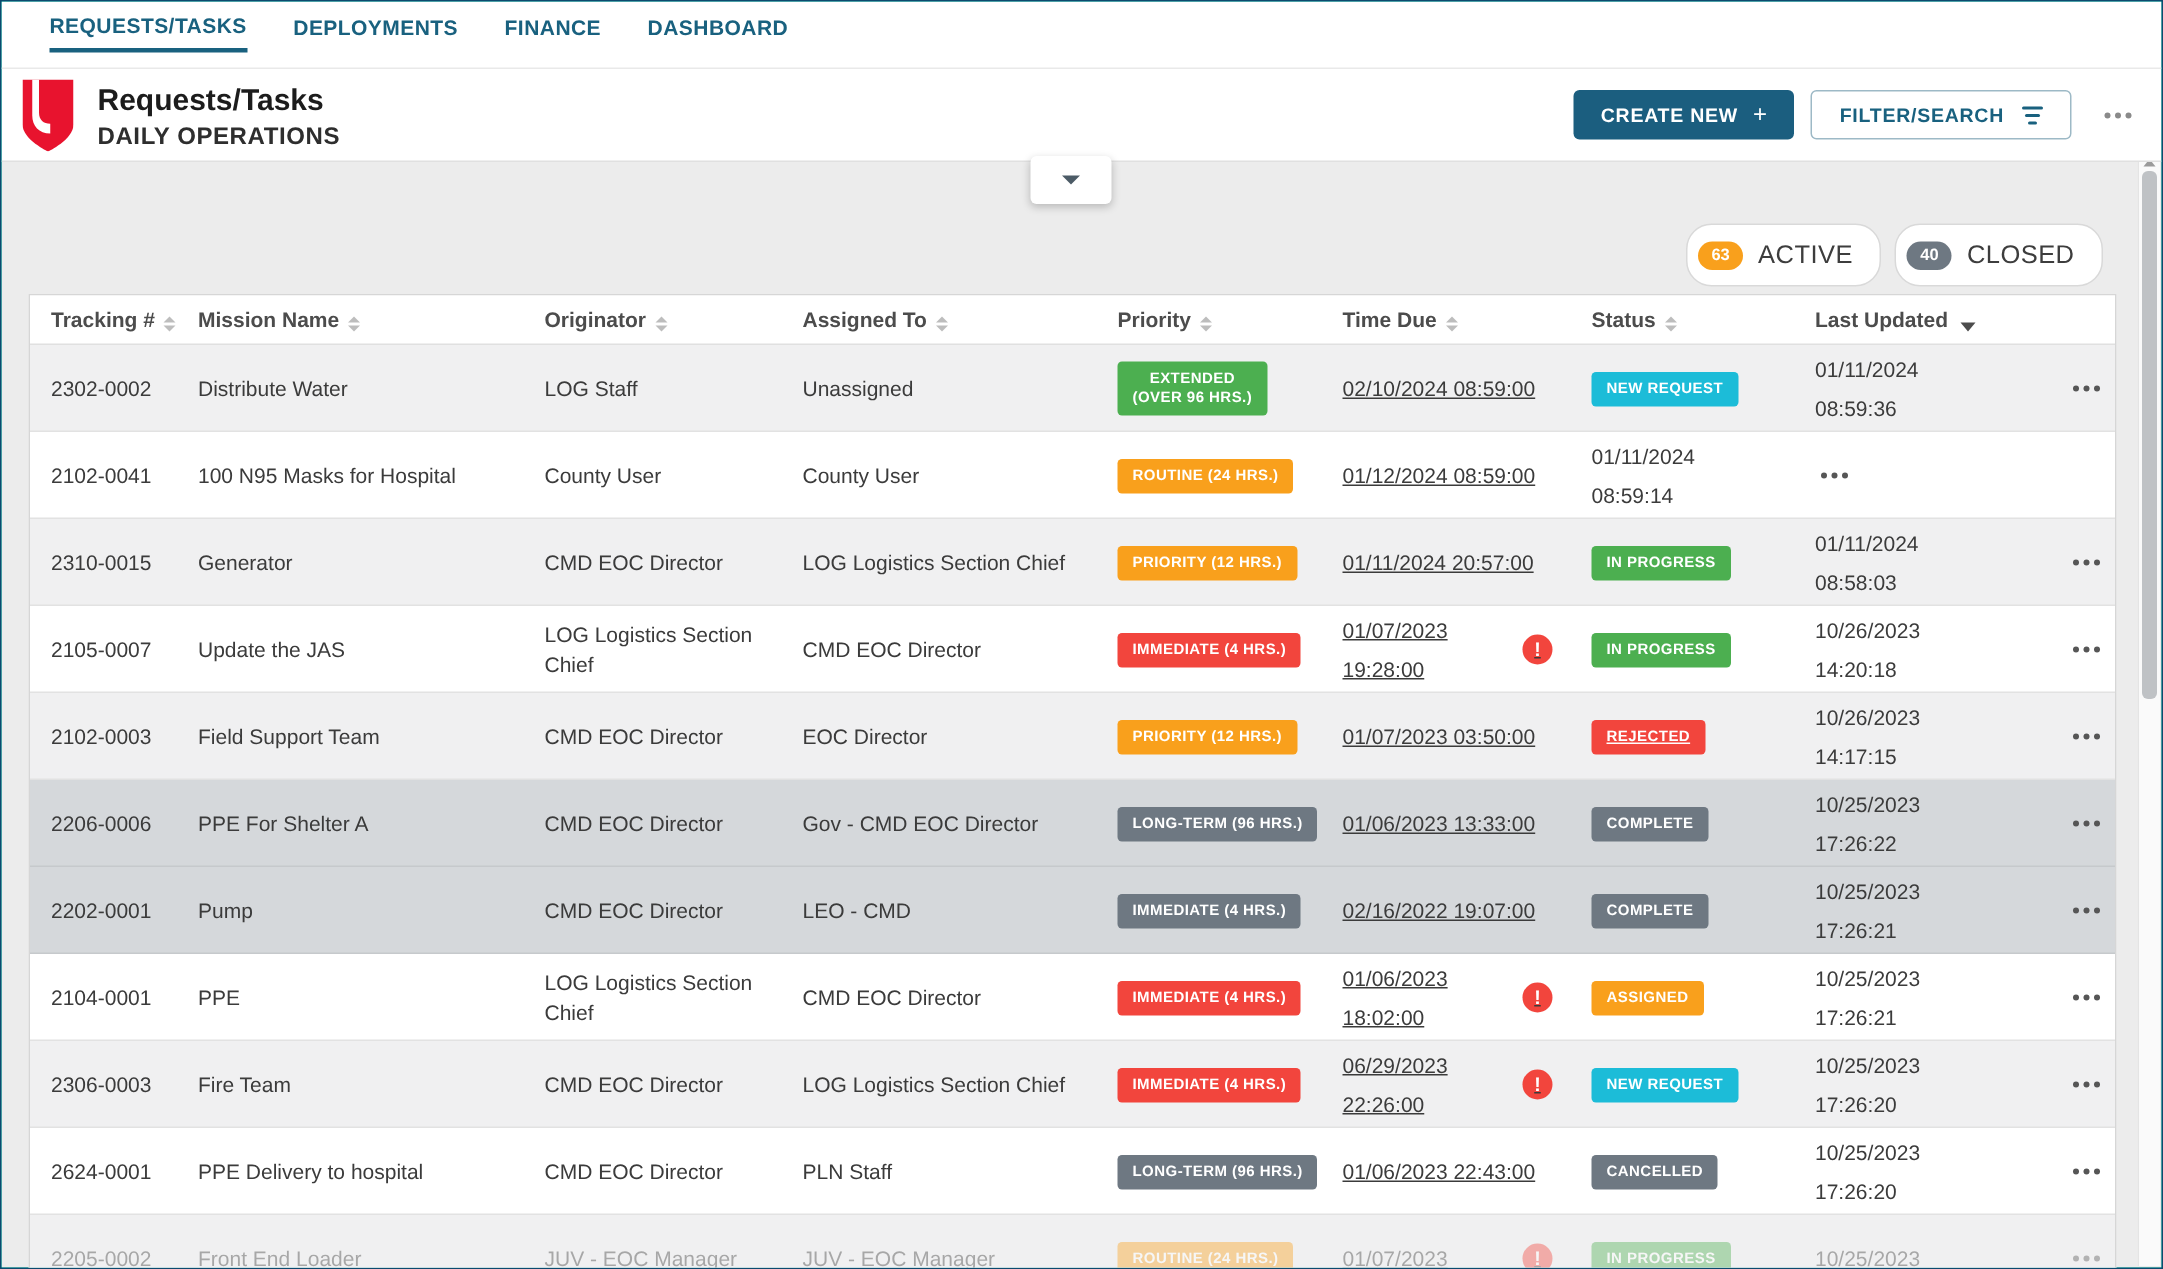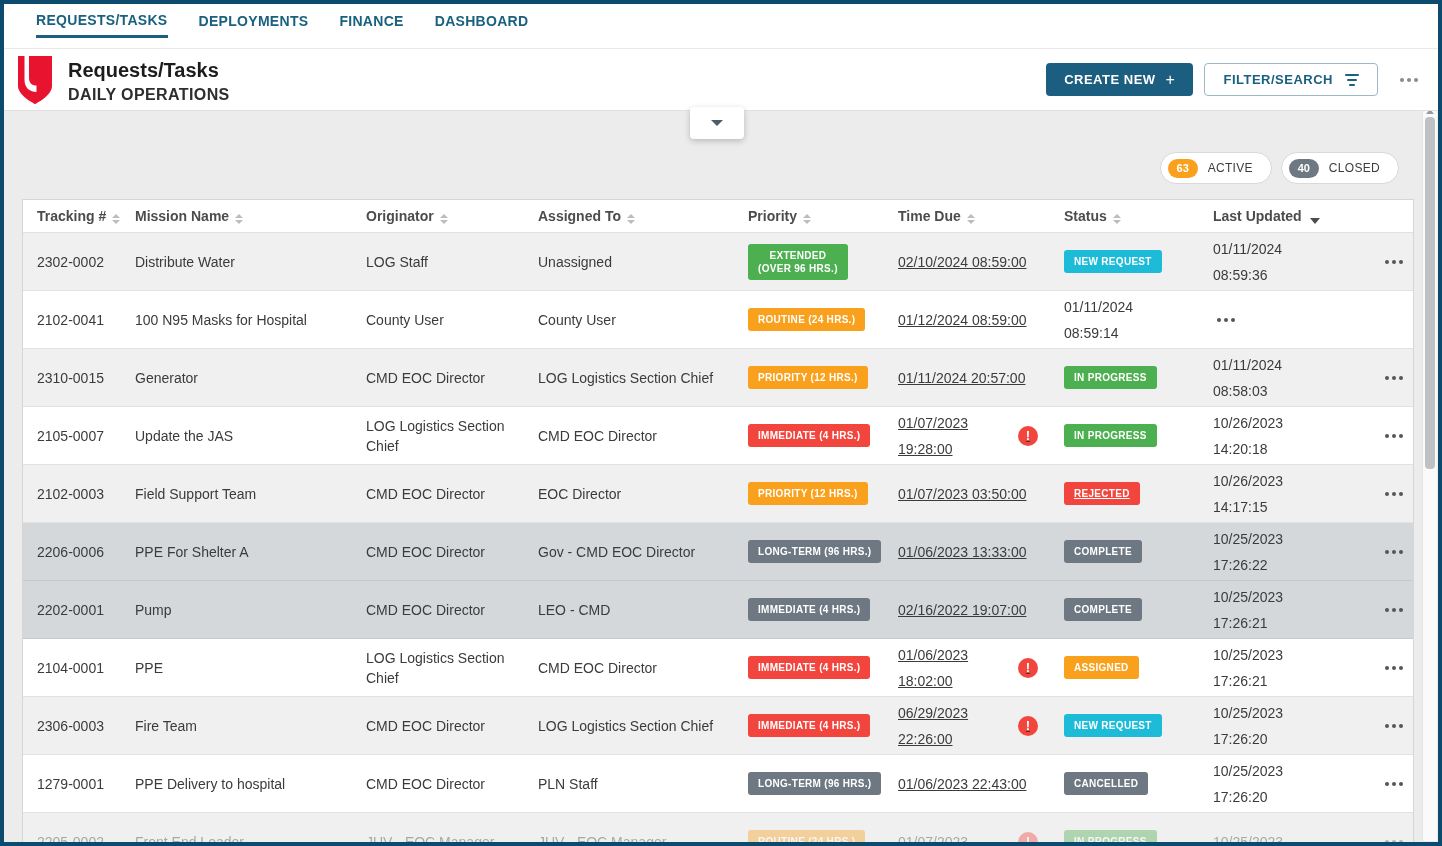--- a/index.html
+++ b/index.html
@@ -1,17 +1,17 @@
 <!DOCTYPE html>
 <html><head>
 <meta charset="utf-8">
 <style>
   html,body{margin:0;padding:0;background:#dfdfdf;}
   .page{position:relative;width:1442px;height:846px;background:#14b8a6;overflow:hidden;
-        font-family:"Liberation Sans",sans-serif;border:4px solid #0c4a6e;box-sizing:border-box;}
+        font-family:"Liberation Sans",sans-serif;border:1px solid #0c4a6e;box-sizing:border-box;}
 
   
   .topnav{position:absolute;top:0;left:0;right:0;height:45px;background:#fff;
           border-bottom:1px solid #e9e9e9;display:flex;align-items:flex-start;
           padding-left:32px;gap:31px;box-sizing:border-box;}
   .tab{height:34px;display:flex;align-items:center;font-size:14px;font-weight:700;
        color:#19617f;letter-spacing:.3px;cursor:pointer;box-sizing:border-box;}
   .tab.active{border-bottom:3px solid #19617f;}
 
   
@@ -38,26 +38,26 @@
 
   
   .content{position:absolute;top:107px;left:0;right:0;bottom:0;background:#ececec;}
   .collapse-handle{position:absolute;left:686px;top:-4px;width:54px;height:32px;background:#fff;
                    border-radius:4px;box-shadow:0 2px 6px rgba(0,0,0,.22);
                    display:flex;align-items:center;justify-content:center;cursor:pointer;z-index:3;}
   .collapse-arrow{width:0;height:0;border-left:6px solid transparent;border-right:6px solid transparent;
                   border-top:6px solid #4c5b66;}
 
   .pill-row{position:absolute;top:41px;right:39px;display:flex;gap:9px;}
-  .pill{height:32px;border-radius:17px;border:1px solid #d9d9d9;background:#fff;display:flex;
+  .pill{height:42px;border-radius:17px;border:1px solid #d9d9d9;background:#fff;display:flex;
         align-items:center;padding:0 18px 0 7px;gap:10px;cursor:pointer;box-sizing:border-box;
         font-family:"Liberation Sans",sans-serif;}
   .pill .count{min-width:30px;height:19px;border-radius:10px;color:#fff;font-size:11px;font-weight:700;
                display:flex;align-items:center;justify-content:center;padding:0 4px;box-sizing:border-box;}
-  .pill .label{font-size:12px;color:#3d3d3d;letter-spacing:.3px;}
+  .pill .label{font-size:17px;color:#3d3d3d;letter-spacing:.3px;}
 
   
   .table{position:absolute;left:18px;top:88px;width:1392px;height:700px;background:#fff;
          border:1px solid #d6d6d6;box-sizing:border-box;}
   .grid-cols{display:grid;grid-template-columns:98px 231px 172px 210px 150px 166px 149px 168px 1fr;
              padding-left:14px;box-sizing:border-box;}
   .thead{height:33px;align-items:center;background:#fff;border-bottom:1px solid #e0e0e0;
          font-size:14px;font-weight:700;color:#4c4c4c;}
   .th{display:flex;align-items:flex-end;gap:6px;cursor:pointer;}
   .sort{display:flex;flex-direction:column;gap:2px;}
@@ -428,21 +428,21 @@
             </div>
             <div class="cell">
               <button class="row-menu">
                 <i></i>
                 <i></i>
                 <i></i>
               </button>
             </div>
           </div>
           <div class="row grid-cols white">
-            <div class="cell">1279-0001</div>
+            <div class="cell">2624-0001</div>
             <div class="cell">PPE Delivery to hospital</div>
             <div class="cell">CMD EOC Director</div>
             <div class="cell">PLN Staff</div>
             <div class="cell"><span class="badge" style="background: rgb(110, 120, 130);"><span>LONG-TERM (96 HRS.)</span></span></div>
             <div class="cell timedue">
               <div class="lines">
                 <div>01/06/2023 22:43:00</div>
               </div>
             </div>
             <div class="cell"><span class="badge" style="background: rgb(110, 120, 130);"><span>CANCELLED</span></span></div>

